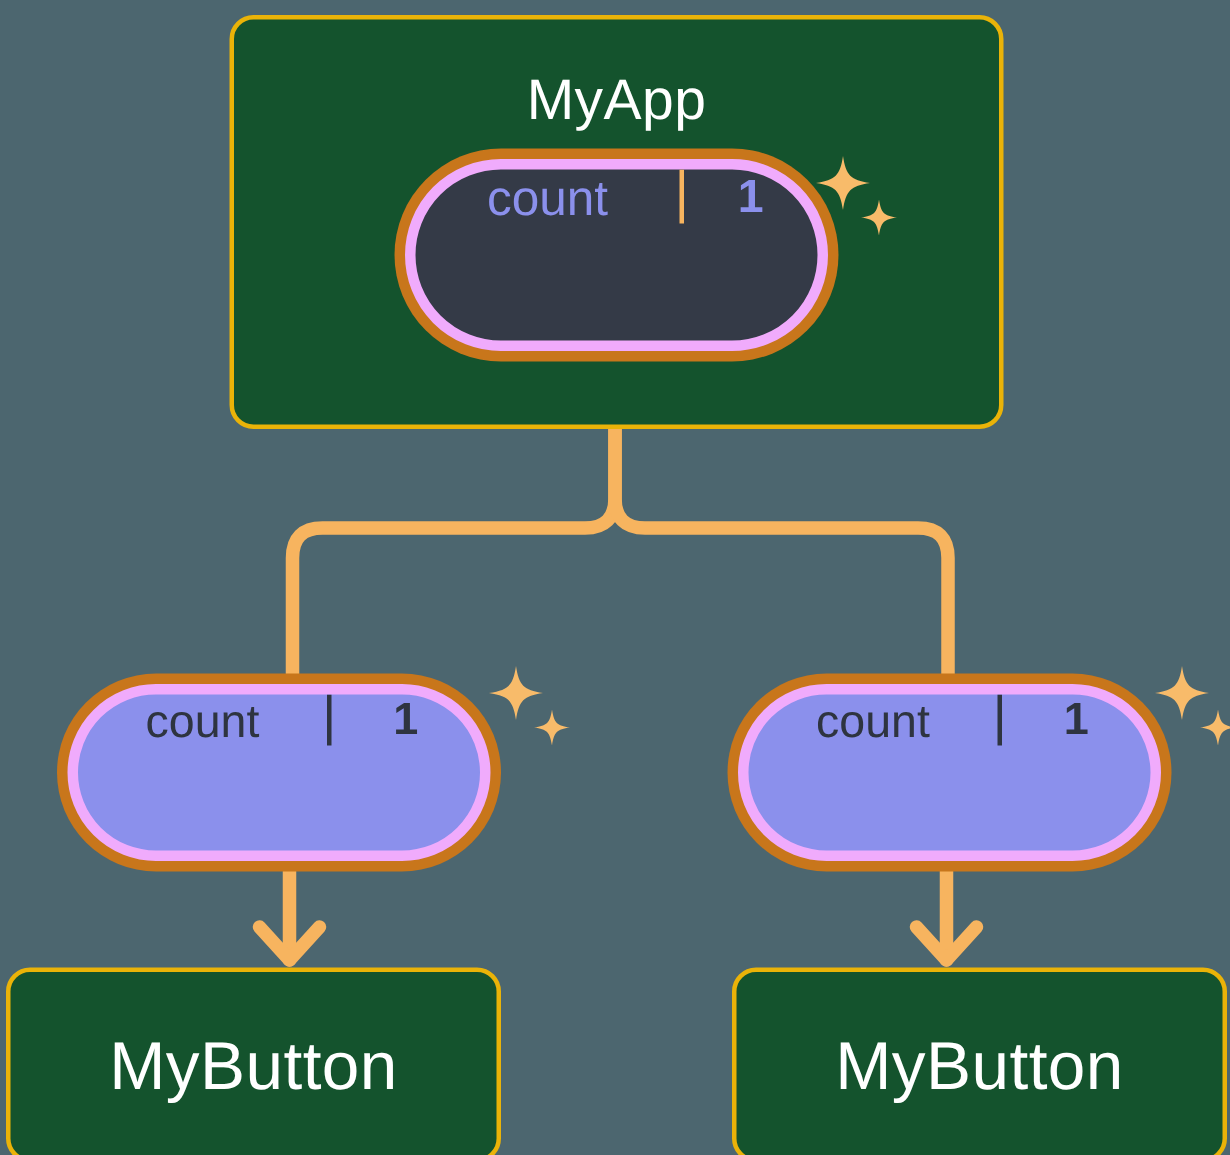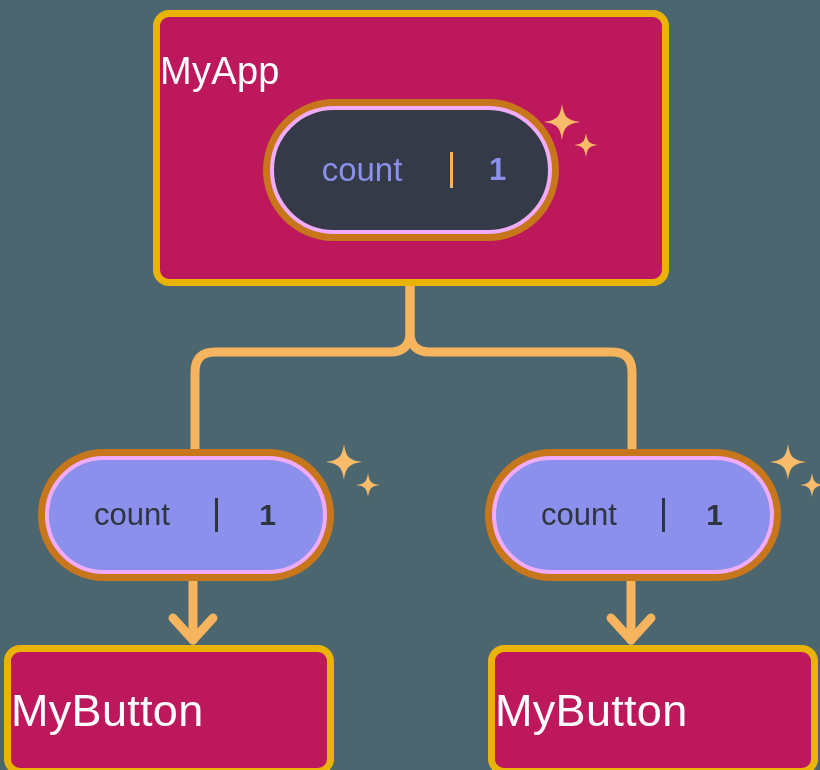--- a/index.html
+++ b/index.html
@@ -27,26 +27,26 @@
     width: 820px;
     height: 770px;
     z-index: 1;
   }
 
   
   .card {
     position: absolute;
     z-index: 2;
     box-sizing: border-box;
-    background: #be185d;
-    border: 7px solid #eab308;
+    background: #14532d;
+    border: 3px solid #eab308;
     border-radius: 16px;
     display: flex;
     align-items: flex-start;
-    justify-content: flex-start;
+    justify-content: center;
   }
   .card-title {
     color: #ffffff;
     font-size: 38px;
     font-weight: 400;
     letter-spacing: 0.3px;
     line-height: 1;
     white-space: nowrap;
   }
 
@@ -68,22 +68,22 @@
   #card-button-left  { left: 4px;   top: 645px; }
   #card-button-right { left: 488px; top: 645px; }
   .card-button .card-title { font-size: 45px; }
 
   
   .pill {
     position: absolute;
     z-index: 3;
     box-sizing: border-box;
     display: flex;
-    align-items: center;
-    border: 4px solid #f0abfc;
+    align-items: flex-start;
+    border: 7px solid #f0abfc;
     border-radius: 999px;
     box-shadow: 0 0 0 7px #c8761b;
     overflow: hidden;
   }
   .pill-seg {
     display: flex;
     align-items: center;
     justify-content: center;
     box-sizing: border-box;
   }

